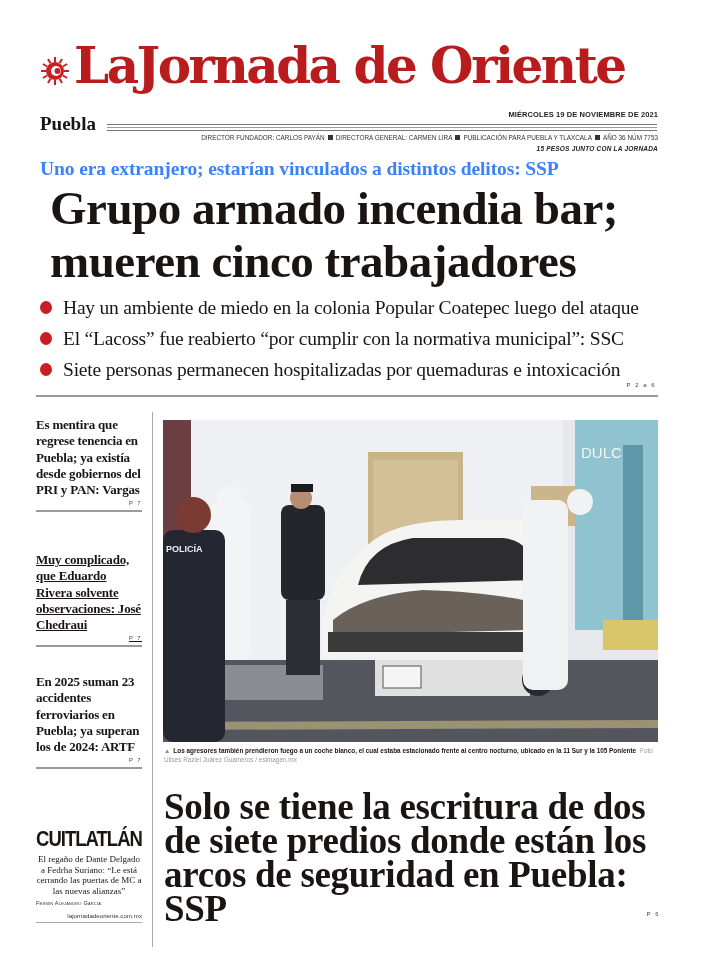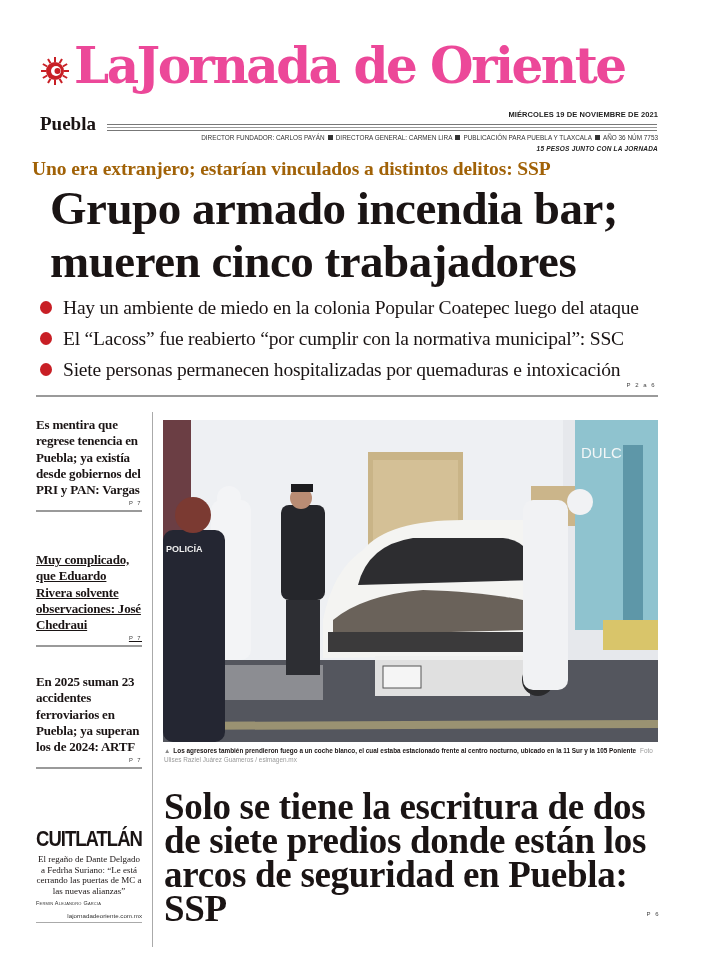--- a/index.html
+++ b/index.html
@@ -1,31 +1,31 @@
 <!DOCTYPE html>
 <html><head>
 <meta charset="utf-8">
 <style>
   * { box-sizing: border-box; margin: 0; padding: 0; }
   html, body { width: 720px; height: 954px; background: #ffffff; overflow: hidden; }
   body { position: relative; font-family: "Liberation Serif", serif; color: #1a1414; }
 
   .masthead { position: absolute; left: 38px; top: 38px; width: 625px; height: 62px; }
   .logo-icon { position: absolute; left: 2px; top: 18px; width: 30px; height: 30px; }
-  .logo-text { position: absolute; left: 36px; top: -4px; font-family: "DejaVu Serif", serif; font-weight: bold; font-size: 50px; letter-spacing: -2.5px; color: #ec4899; white-space: nowrap; line-height: 64px; }
+  .logo-text { position: absolute; left: 36px; top: -4px; font-family: "DejaVu Serif", serif; font-weight: bold; font-size: 50px; letter-spacing: -2.5px; color: #b91c1c; white-space: nowrap; line-height: 64px; }
 
   .date { position: absolute; right: 62px; top: 110px; font-family: "Liberation Sans", sans-serif; font-weight: bold; font-size: 7.5px; letter-spacing: 0.1px; color: #222; }
   .edition { position: absolute; left: 40px; top: 113px; font-family: "Liberation Serif", serif; font-weight: bold; font-size: 19px; color: #1a1414; }
   .rule-lines { position: absolute; left: 107px; top: 124px; width: 550px; height: 7px; border-top: 1px solid #777; border-bottom: 1px solid #777; }
   .rule-lines::after { content: ""; position: absolute; left: 0; right: 0; top: 2px; border-top: 1px solid #999; }
   .credits { position: absolute; right: 62px; top: 134px; font-family: "Liberation Sans", sans-serif; font-size: 6.4px; color: #333; white-space: nowrap; }
   .credits .sq { display: inline-block; width: 5px; height: 5px; background: #333; margin: 0 3px; vertical-align: 0; }
   .price { position: absolute; right: 62px; top: 145px; font-family: "Liberation Sans", sans-serif; font-weight: bold; font-style: italic; font-size: 6.5px; color: #222; letter-spacing: 0.2px; }
 
-  .kicker { position: absolute; left: 32px; top: 158px; font-family: "Liberation Serif", serif; font-weight: bold; font-size: 19.5px; color: #a16207; white-space: nowrap; letter-spacing: -0.1px; }
+  .kicker { position: absolute; left: 40px; top: 158px; font-family: "Liberation Serif", serif; font-weight: bold; font-size: 19.5px; color: #3b82f6; white-space: nowrap; letter-spacing: -0.1px; }
   .headline { position: absolute; left: 38px; top: 182px; width: 640px; font-family: "Liberation Serif", serif; font-weight: bold; font-size: 47px; line-height: 53px; color: #1a1414; letter-spacing: -0.5px; margin-left: 12px; }
 
   .bullets { position: absolute; left: 39px; top: 295px; width: 640px; }
   .bullet { position: relative; height: 31px; font-family: "Liberation Serif", serif; font-size: 19.5px; line-height: 26px; color: #1a1414; white-space: nowrap; padding-left: 24px; letter-spacing: -0.2px; }
   .bullet .dot { position: absolute; left: 1px; top: 6px; width: 12px; height: 13px; border-radius: 50%; background: #c81f25; }
   .page-ref { font-family: "Liberation Sans", sans-serif; font-size: 6px; color: #444; letter-spacing: 1.5px; }
   .ref-top { position: absolute; right: 64px; top: 382px; }
   .rule-top { position: absolute; left: 36px; top: 395px; width: 622px; border-top: 2px solid #9a9a9a; }
 
   .sidebar { position: absolute; left: 36px; top: 412px; width: 106px; }

